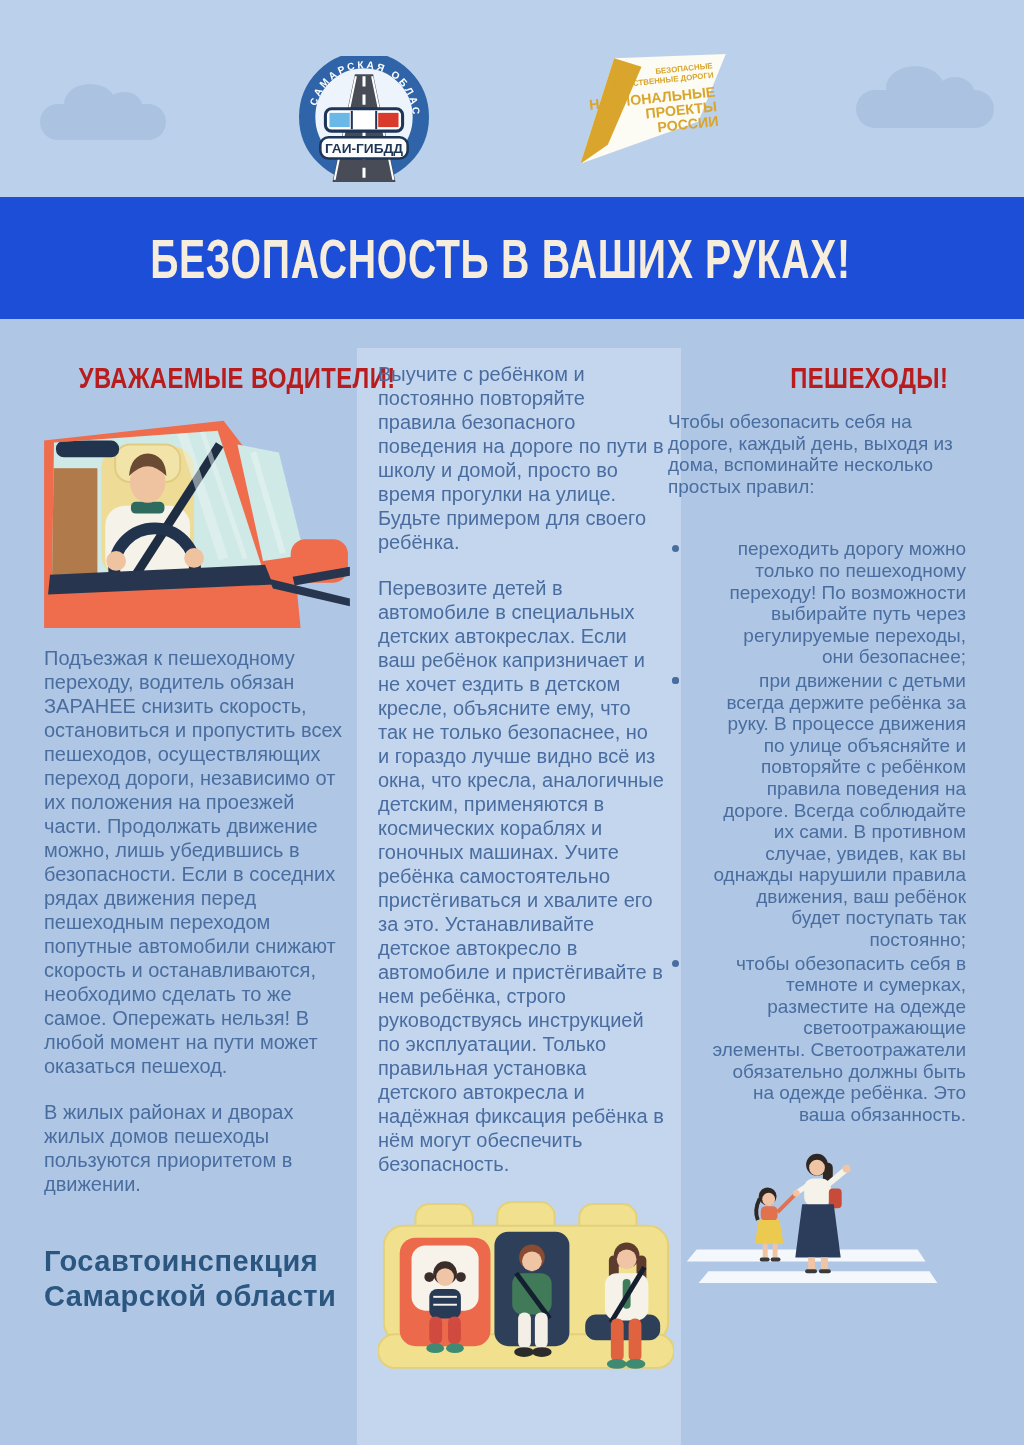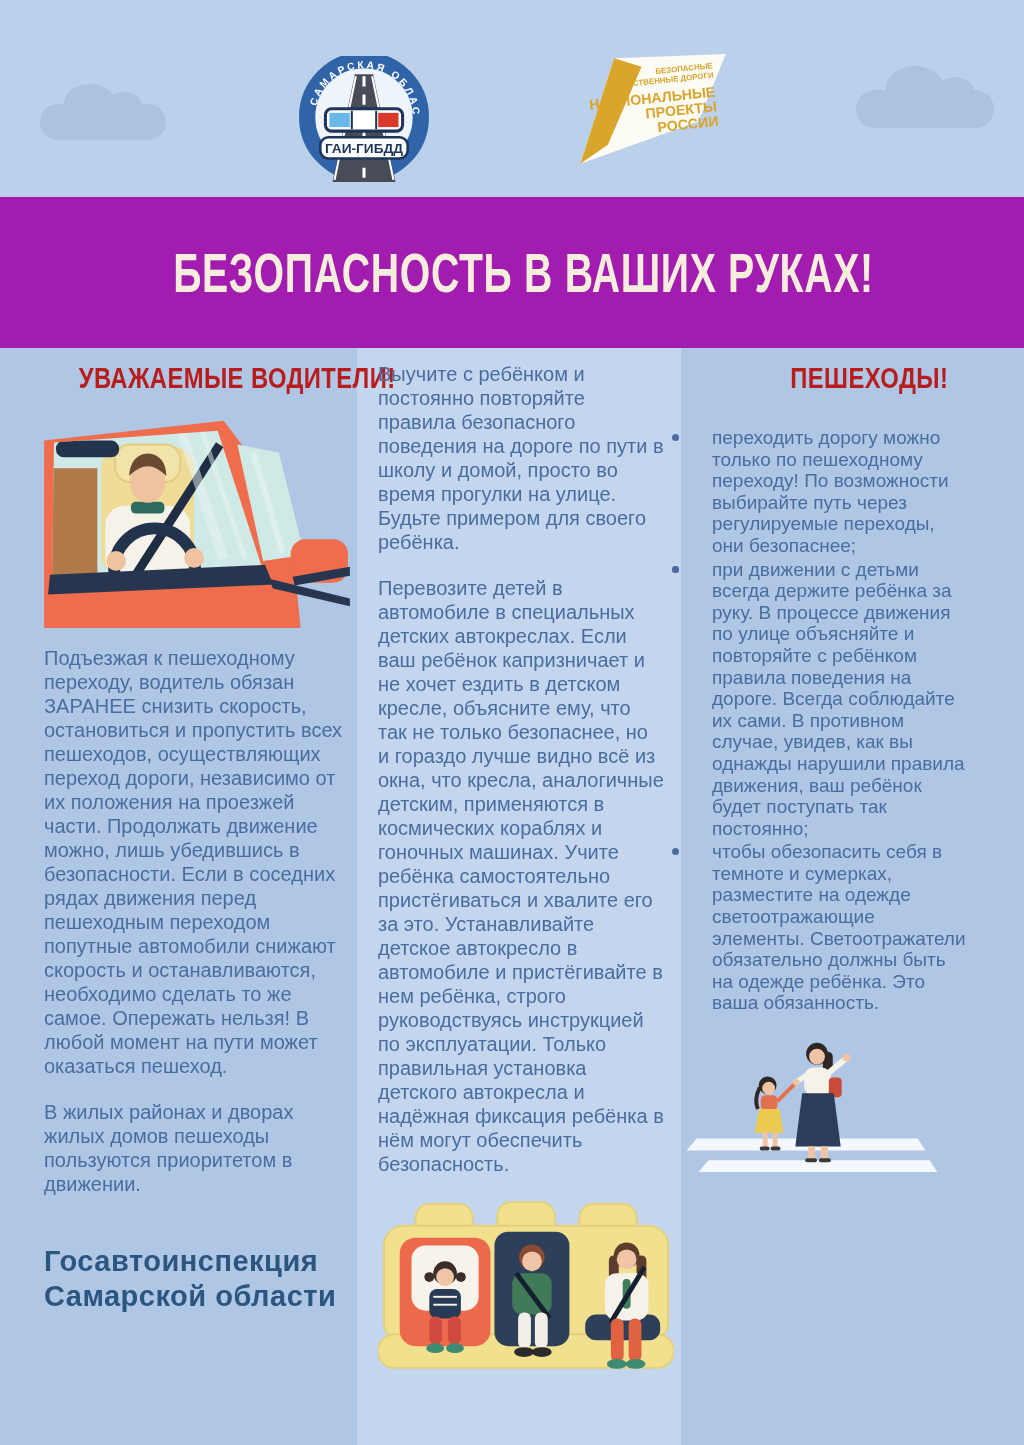--- a/index.html
+++ b/index.html
@@ -11,36 +11,36 @@
   .cloud:before,.cloud:after{content:"";position:absolute;background:#abc3e0;border-radius:50%;}
   .cloud-l{left:40px;top:104px;width:126px;height:36px;}
   .cloud-l:before{width:52px;height:40px;left:24px;top:-20px;}
   .cloud-l:after{width:36px;height:28px;left:66px;top:-12px;}
   .cloud-r{left:856px;top:90px;width:138px;height:38px;}
   .cloud-r:before{width:58px;height:44px;left:30px;top:-24px;}
   .cloud-r:after{width:38px;height:30px;left:80px;top:-13px;}
   .gai-logo{position:absolute;left:298px;top:56px;}
   .np-logo{position:absolute;left:572px;top:52px;}
   
-  .banner{position:absolute;left:0;top:197px;width:1024px;height:151px;background:#a21caf;
-    display:flex;align-items:center;justify-content:flex-end;}
+  .banner{position:absolute;left:0;top:197px;width:1024px;height:122px;background:#1d4ed8;
+    display:flex;align-items:center;justify-content:flex-start;}
   .banner-title{display:inline-block;font-weight:bold;font-size:56px;color:#f7eddc;
     white-space:nowrap;transform:scaleX(.70);letter-spacing:1px;}
   
   .mid-panel{position:absolute;left:357px;top:348px;width:324px;height:1097px;background:#c3d6ee;}
   .col{position:absolute;top:362px;color:#4a6da0;}
   .col-1{left:44px;width:303px;}
   .col-2{left:378px;width:286px;}
   .col-3{left:668px;width:298px;}
   .col-heading{text-align:right;color:#b91c1c;margin:0 0 16px 0;}
   .col-heading span{display:inline-block;font-weight:bold;font-size:29px;
     transform:scaleX(.82);white-space:nowrap;letter-spacing:.5px;}
   .col p{font-size:20px;line-height:24px;margin:0 0 22px 0;}
   .col-3 p{font-size:19px;line-height:21.6px;}
-  .bullets{margin-top:32px;}
+  .bullets{margin-top:41px;text-align:right;}
   .bullet{position:relative;padding-left:44px;font-size:19px;line-height:21.6px;margin:0 0 2px 0;}
   .bullet .dot{position:absolute;left:4px;top:7px;width:7px;height:7px;border-radius:50%;
     background:#4a6da0;}
   .org-footer{margin-top:48px;font-size:29px;font-weight:bold;color:#2b5680;line-height:35px;
     letter-spacing:.5px;}
   .car-illu{display:block;margin:2px auto 18px auto;}
   .seat-illu{display:block;margin:16px auto 0 auto;}
   .walk-illu{display:block;margin:8px auto 0 auto;}
   
   .social-block{position:relative;width:100%;height:200px;margin-top:6px;}
@@ -189,20 +189,21 @@
       
       
       
     </div>
   </div>
 
   <div class="col col-3">
     <div class="col-heading">
       <span>ПЕШЕХОДЫ!</span>
     </div>
+    <p>Чтобы обезопасить себя на дороге, каждый день, выходя из дома, вспоминайте несколько простых правил:</p>
 
     <div class="bullets">
       <div class="bullet">
         <span class="dot"></span>
         <span>переходить дорогу можно только по пешеходному переходу! По возможности выбирайте путь через регулируемые переходы, они безопаснее;</span>
       </div>
       <div class="bullet">
         <span class="dot"></span>
       </div>
       <div class="bullet">

